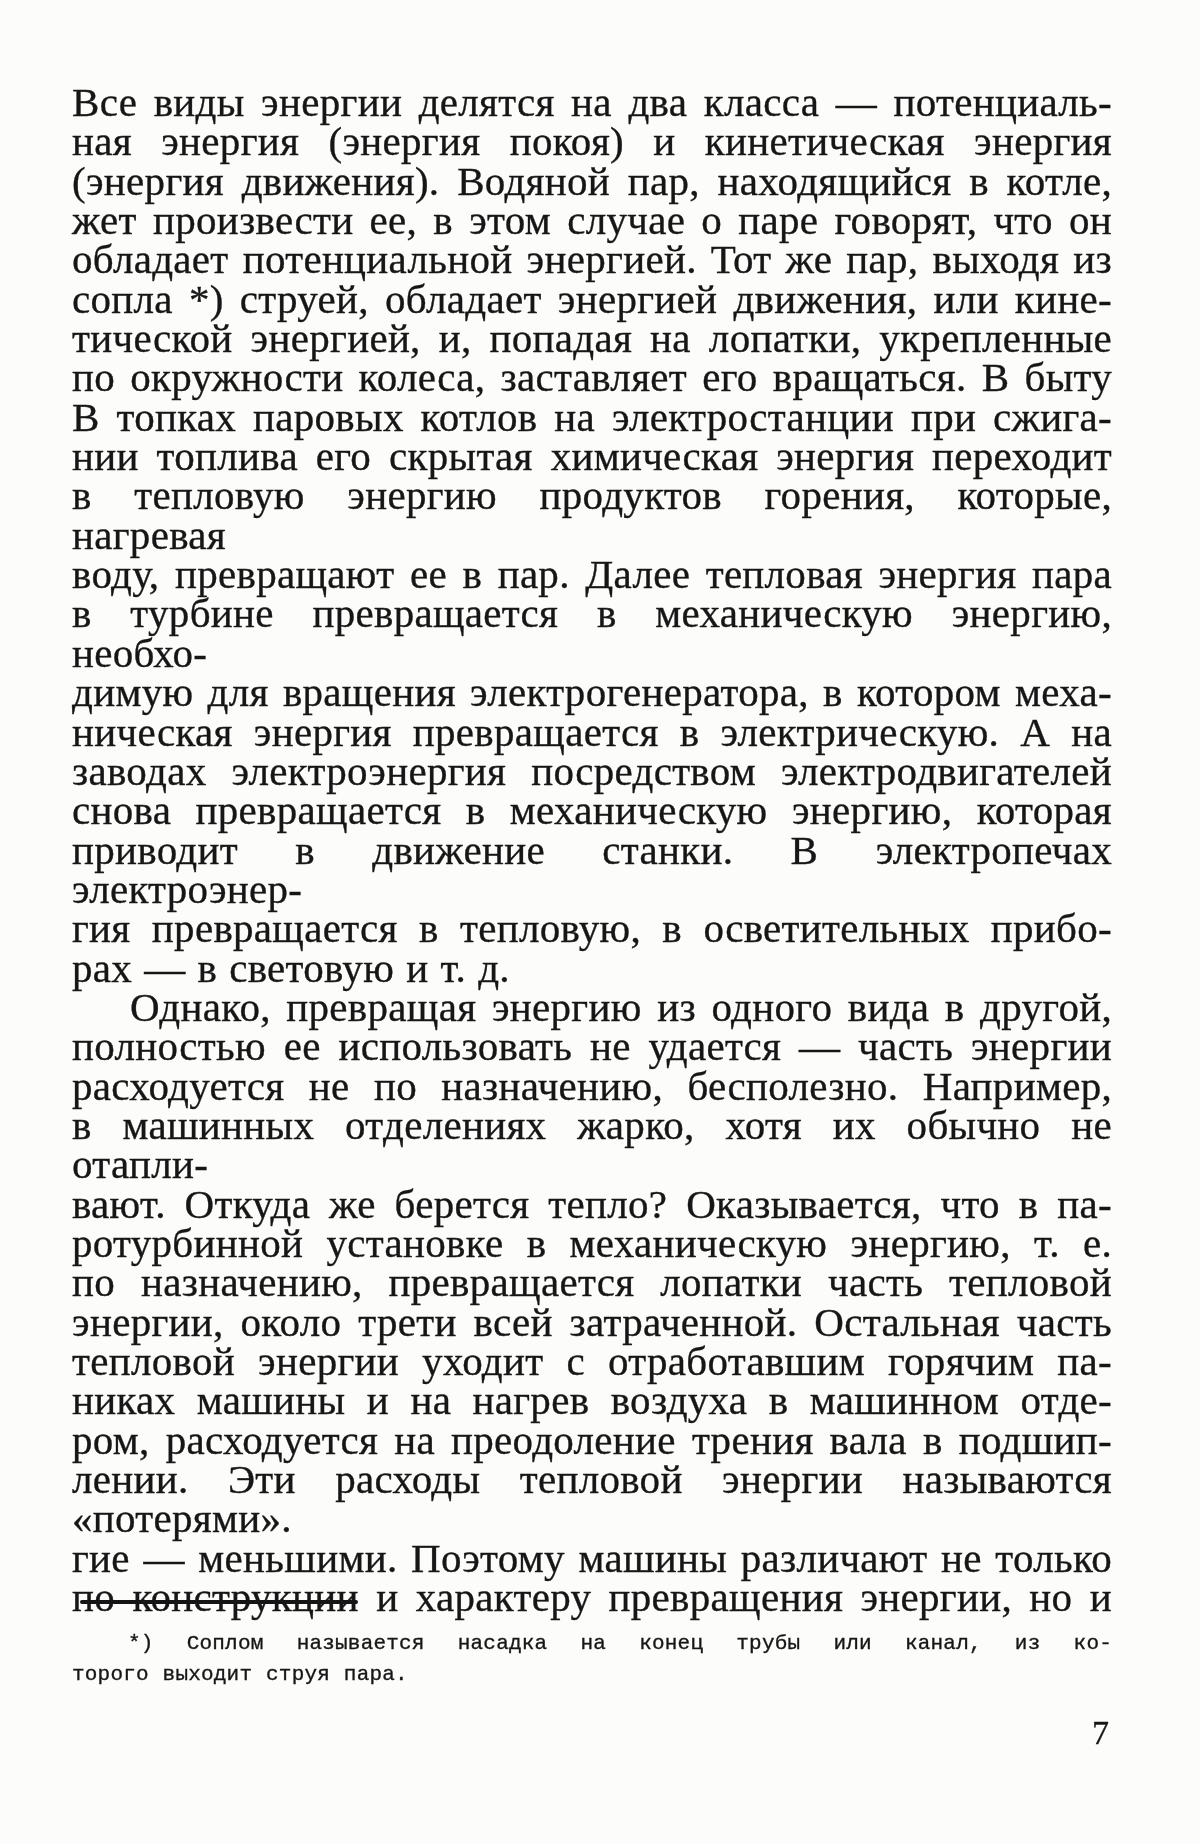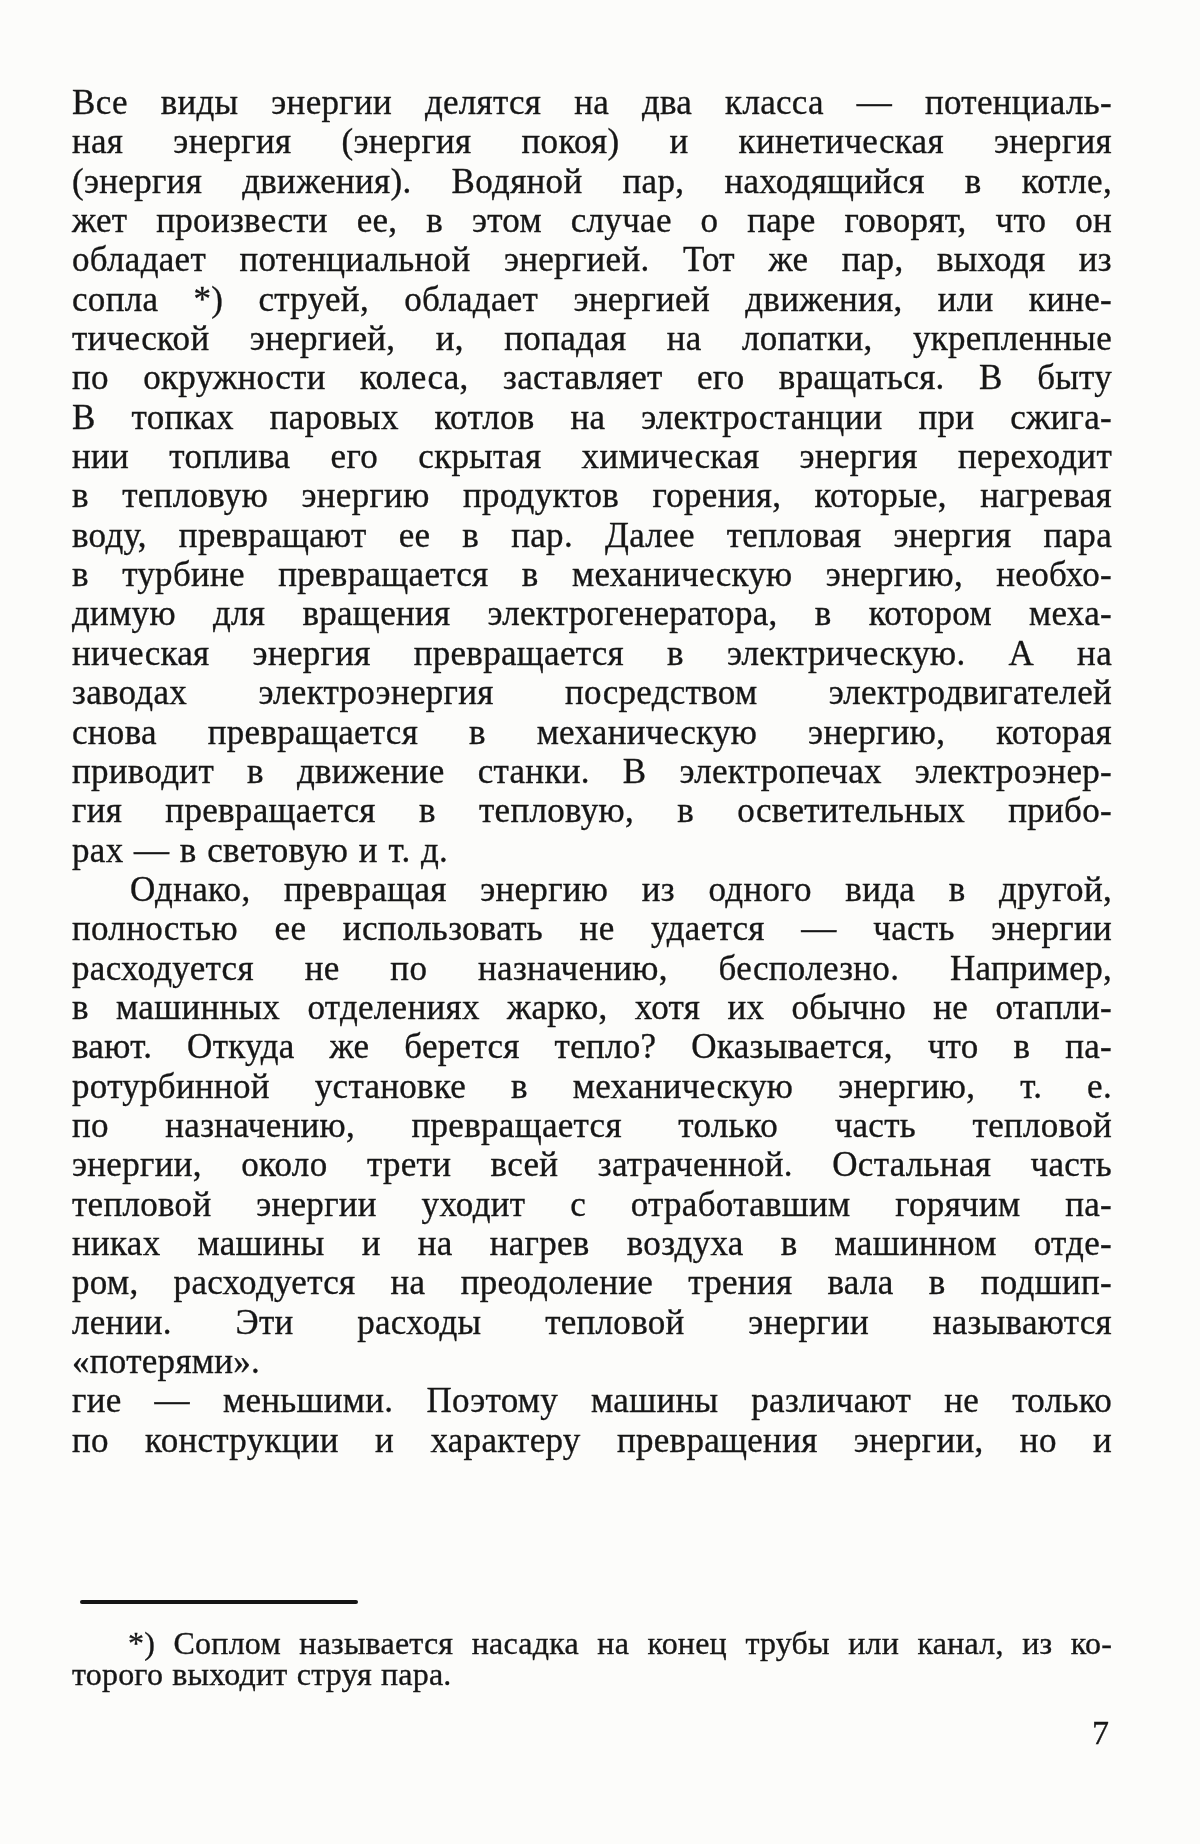--- a/index.html
+++ b/index.html
@@ -17,21 +17,21 @@
     background: #fcfcfa;
     color: #161616;
     font-family: "Liberation Serif", "DejaVu Serif", serif;
     -webkit-text-stroke: 0.35px #1a1a1a;
   }
   .text-block {
     position: absolute;
     left: 72px;
     top: 83px;
     width: 1040px;
-    font-size: 35px;
+    font-size: 41px;
     line-height: 39.35px;
     letter-spacing: 0.3px;
     word-spacing: 1.5px;
   }
   .ln {
     text-align: justify;
     text-align-last: justify;
   }
   .ln.end  { text-align-last: left; }
   .ln.indent { text-indent: 58px; }
@@ -43,24 +43,25 @@
     width: 278px;
     height: 4px;
     background: #151515;
     border-radius: 2px;
   }
   .footnote {
     position: absolute;
     left: 72px;
     top: 1628px;
     width: 1040px;
-    font-size: 32px;
+    font-size: 21px;
     line-height: 31px;
     letter-spacing: 0.2px;
     word-spacing: 1px;
+    font-family: Liberation Mono, monospace;
   }
   .fln {
     text-align: justify;
     text-align-last: justify;
   }
   .fln.end { text-align-last: left; }
   .fln.indent { text-indent: 56px; }
 
   .pagenum {
     position: absolute;
@@ -94,21 +95,21 @@
     <div class="ln">снова превращается в механическую энергию, которая</div>
     <div class="ln">приводит в движение станки. В электропечах электроэнер-</div>
     <div class="ln">гия превращается в тепловую, в осветительных прибо-</div>
     <div class="ln end">рах — в световую и т. д.</div>
     <div class="ln indent">Однако, превращая энергию из одного вида в другой,</div>
     <div class="ln">полностью ее использовать не удается — часть энергии</div>
     <div class="ln">расходуется не по назначению, бесполезно. Например,</div>
     <div class="ln">в машинных отделениях жарко, хотя их обычно не отапли-</div>
     <div class="ln">вают. Откуда же берется тепло? Оказывается, что в па-</div>
     <div class="ln">ротурбинной установке в механическую энергию, т. е.</div>
-    <div class="ln">по назначению, превращается только часть тепловой</div>
+    <div class="ln">по назначению, превращается лопатки часть тепловой</div>
     <div class="ln">энергии, около трети всей затраченной. Остальная часть</div>
     <div class="ln">тепловой энергии уходит с отработавшим горячим па-</div>
     <div class="ln">никах машины и на нагрев воздуха в машинном отде-</div>
     <div class="ln">ром, расходуется на преодоление трения вала в подшип-</div>
     <div class="ln">лении. Эти расходы тепловой энергии называются</div>
     <div class="ln end">«потерями».</div>
     <div class="ln">гие — меньшими. Поэтому машины различают не только</div>
     <div class="ln">по конструкции и характеру превращения энергии, но и</div>
   </div>
 

